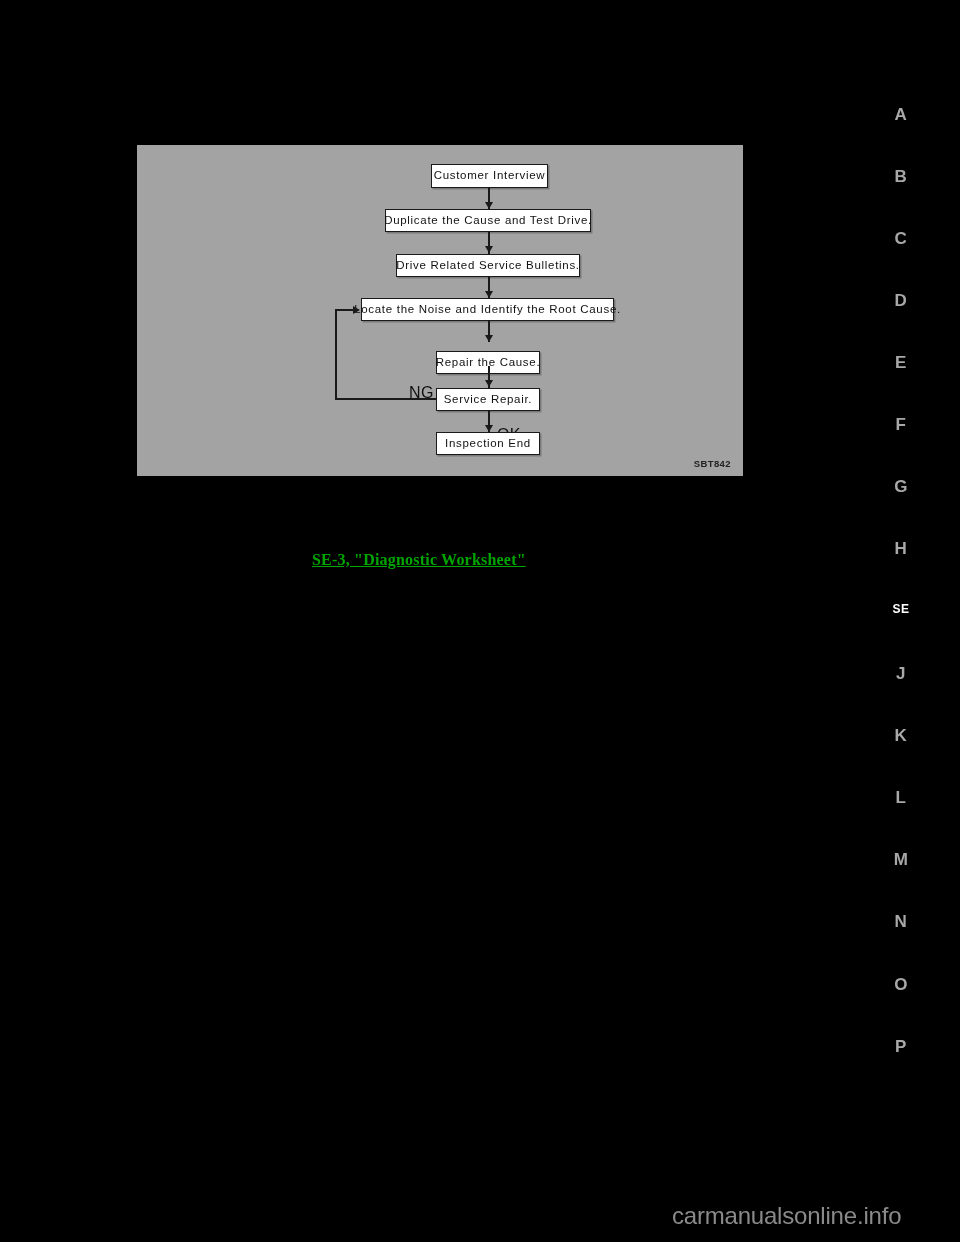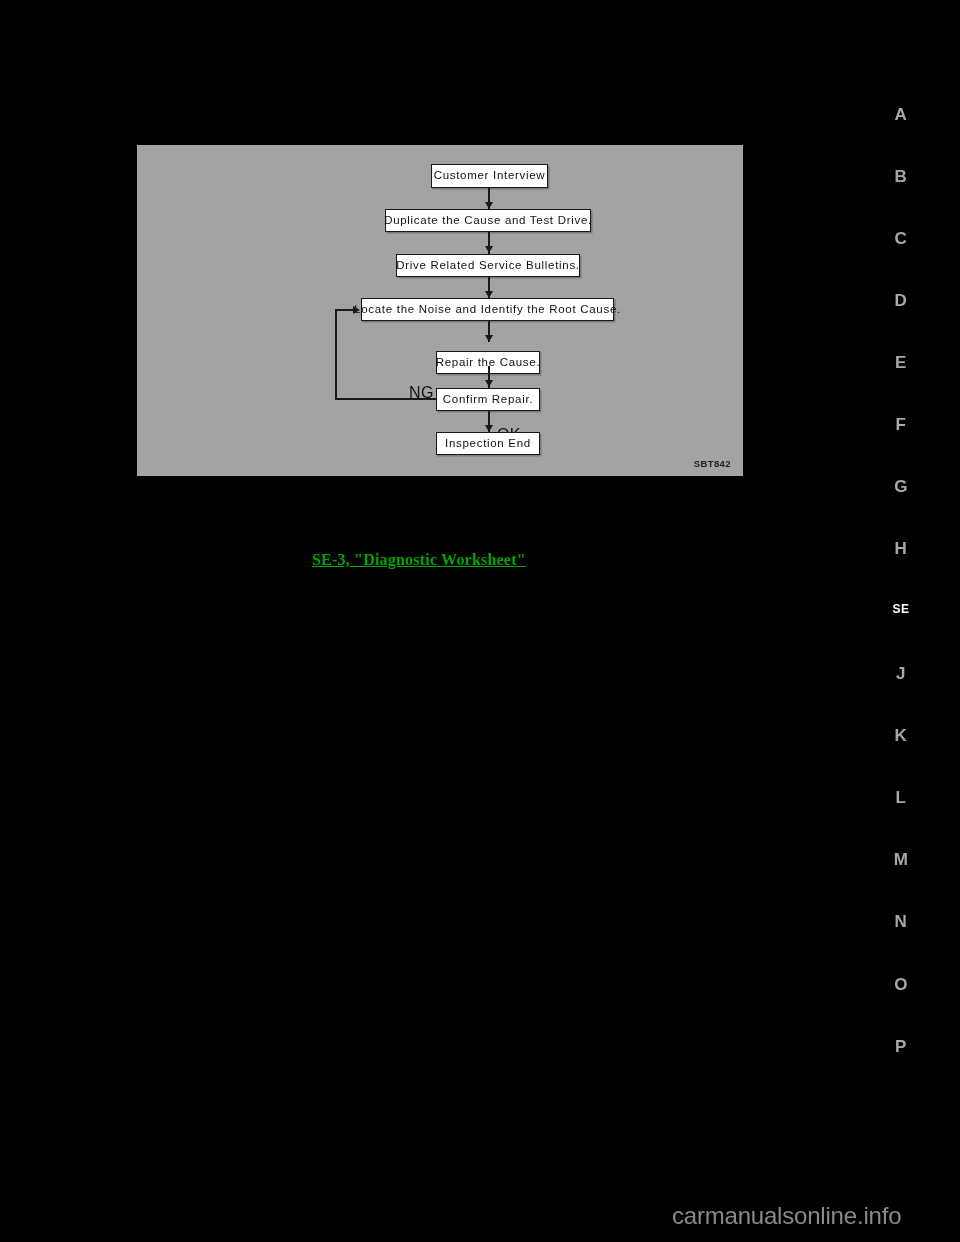--- a/index.html
+++ b/index.html
@@ -180,21 +180,21 @@
     <div class="fc-label" style="left:272px; top:240px;">NG</div>
 
     <div class="fc-line fc-vline" style="left:351px; top:176px; height:21px;"></div>
     <div class="fc-arrow-down" style="left:347.5px; top:190px;"></div>
 
     <div class="fc-box" style="left:299px; top:198px; width:104px; height:23px;margin-top:8px;">Repair the Cause.</div>
 
     <div class="fc-line fc-vline" style="left:351px; top:221px; height:22px;"></div>
     <div class="fc-arrow-down" style="left:347.5px; top:235px;"></div>
 
-    <div class="fc-box" style="left:299px; top:243px; width:104px; height:23px;">Confirm Repair.</div>
+    <div class="fc-box" style="left:299px; top:243px; width:104px; height:23px;">Service Repair.</div>
 
     <div class="fc-line fc-vline" style="left:351px; top:266px; height:21px;"></div>
     <div class="fc-arrow-down" style="left:347.5px; top:280px;"></div>
     <div class="fc-label" style="left:360px; top:282px;">OK</div>
 
     <div class="fc-box" style="left:299px; top:287px; width:104px; height:23px;text-align:center;">Inspection End</div>
 
   </div>
 
   <div id="figure-id">SBT842</div>

